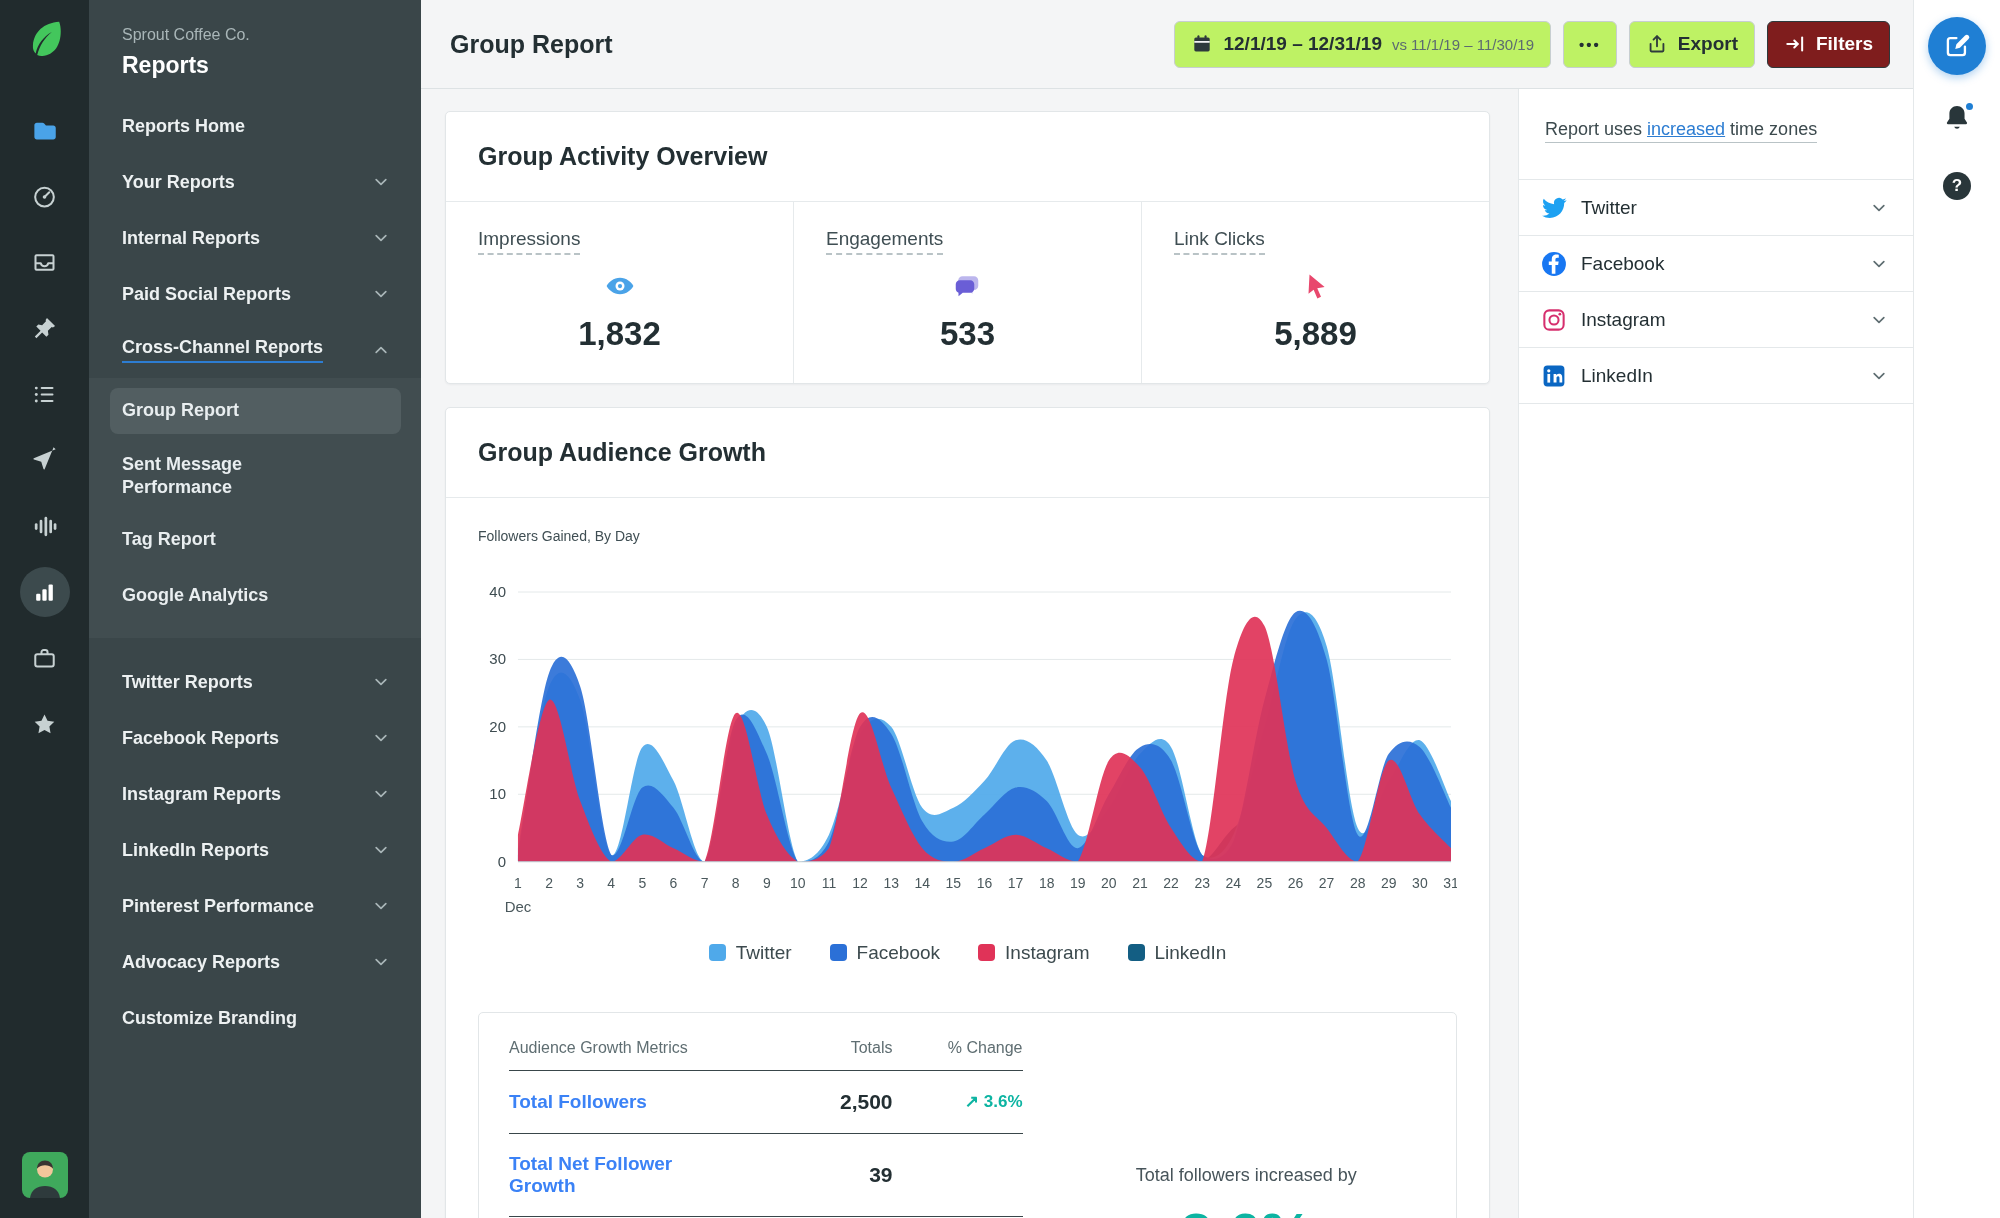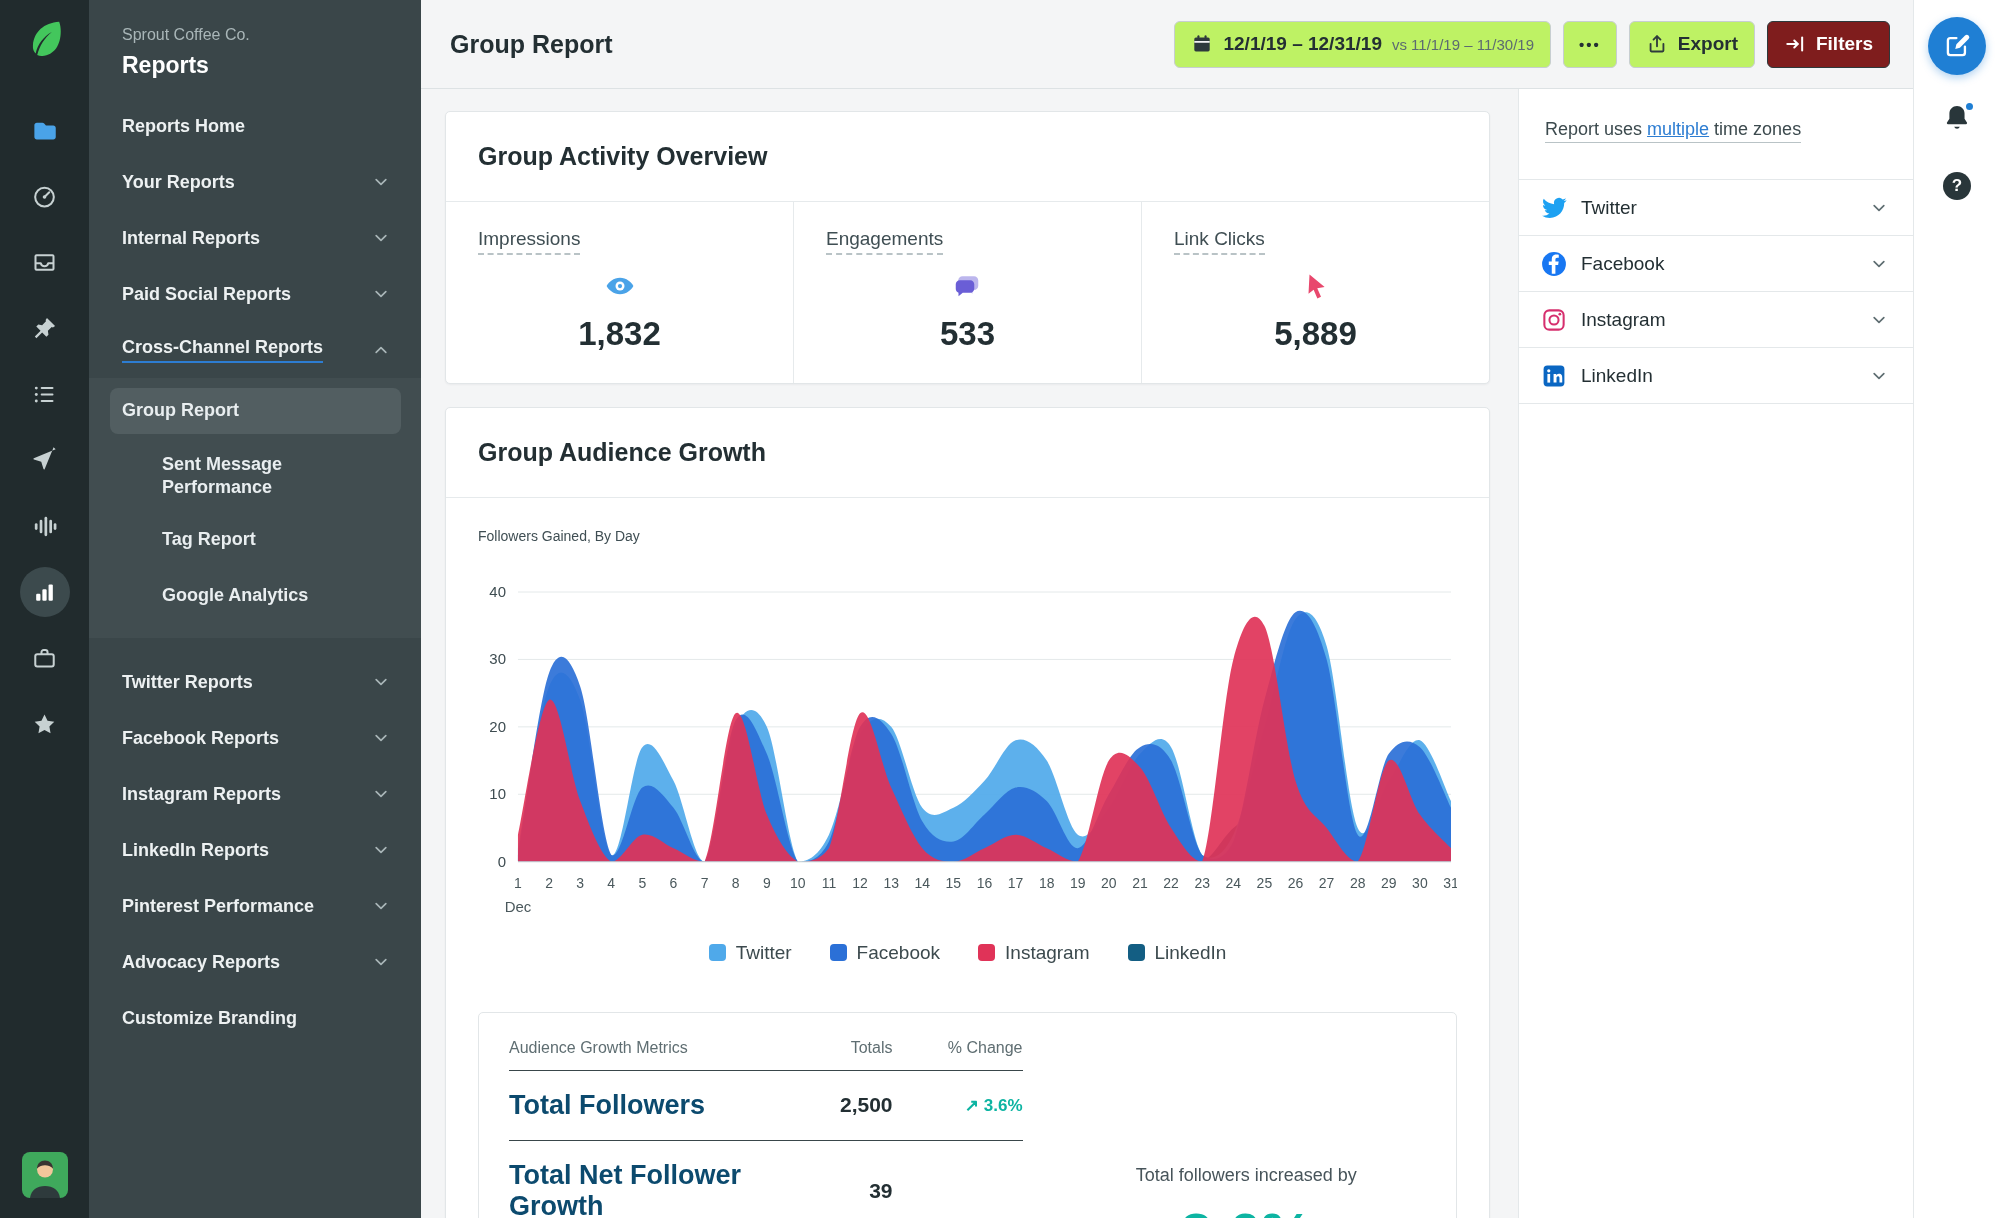--- a/index.html
+++ b/index.html
@@ -32,21 +32,21 @@
   .side-head{padding:26px 30px 0 33px;}
   .company{font-size:16px;color:#A9B6B8;}
   .side-title{font-size:23px;font-weight:700;color:#FFFFFF;margin-top:8px;}
   .side-nav{margin-top:19px;}
   .side-item{display:flex;align-items:center;justify-content:space-between;height:56px;padding:0 30px 0 33px;font-size:18px;font-weight:600;color:#EDF1F2;}
   .side-item .chev{color:#A9B6B8;width:20px;height:20px;flex:0 0 20px;}
   .chev svg{width:20px;height:20px;display:block;}
   .chev.up svg{transform:rotate(180deg);}
   .side-item.active .lbl{border-bottom:2px solid var(--link-blue);padding-bottom:3px;}
   .subpanel{background:#414D50;padding:10px 0 14px;}
-  .sub-item{display:flex;align-items:center;min-height:56px;padding:0 36px 0 33px;font-size:18px;font-weight:600;color:#E9EEF0;margin-left:40px;}
+  .sub-item{display:flex;align-items:center;min-height:56px;padding:0 36px 0 33px;font-size:18px;font-weight:600;color:#E9EEF0;}
   .sub-item .lbl{max-width:215px;line-height:1.3;}
   .sub-item.selected{background:#525E61;border-radius:8px;margin:0 20px 6px 21px;min-height:46px;padding:0 12px;}
   .sub-item.tall{min-height:72px;}
   .lower{margin-top:16px;}
 
   
   .center{flex:0 0 1492px;width:1492px;display:flex;flex-direction:column;}
   #topbar{height:89px;flex:0 0 89px;display:flex;align-items:center;justify-content:space-between;padding:0 23px 0 29px;background:#F4F5F6;border-bottom:1px solid #DDE2E4;}
   #topbar h1{font-size:25px;font-weight:700;color:#232F33;}
   .topbar-actions{display:flex;align-items:center;gap:12px;}
@@ -84,21 +84,21 @@
   .legend-item{display:flex;align-items:center;gap:10px;font-size:19px;color:#3C4A4E;}
   .swatch{width:17px;height:17px;border-radius:4px;background:#999;}
 
   .metrics-panel{margin:48px 32px 40px;border:1px solid #E2E6E8;border-radius:5px;padding:26px 30px;display:flex;gap:44px;}
   .mtable{flex:0 0 56%;}
   .mt-head{display:flex;font-size:16px;color:#5F6E72;padding-bottom:13px;border-bottom:1px solid #39464A;}
   .h-metric{flex:1;}
   .h-totals{width:150px;text-align:right;}
   .h-change{width:130px;text-align:right;}
   .mt-row{display:flex;align-items:center;padding:19px 0;border-bottom:1px solid #39464A;}
-  .mt-name{flex:1;font-size:27px;font-weight:700;color:#0c4a6e;}
+  .mt-name{flex:1;font-size:19px;font-weight:700;color:#3b82f6;}
   .mt-total{width:150px;text-align:right;font-size:21px;font-weight:700;color:#232F33;}
   .mt-change{width:130px;text-align:right;font-size:17px;font-weight:700;color:var(--positive);}
   .summary{flex:1;text-align:center;padding-top:126px;}
   .summary-text{font-size:18px;color:#47545A;}
   .summary-big{font-size:58px;font-weight:700;color:var(--positive);margin-top:14px;}
 
   
   #rightbar{flex:0 0 395px;width:395px;background:#FFFFFF;border-left:1px solid #E4E8EA;overflow:hidden;}
   .tz-note{padding:30px 26px 0;font-size:18px;color:#3C4A4E;}
   .tz-inner{border-bottom:1px solid #B9C3C6;padding-bottom:3px;}
@@ -526,21 +526,21 @@
               <div class="summary-text" data-interactable="false">Total followers increased by</div>
               <div class="summary-big" data-interactable="false">3.6%</div>
             </div>
           </div>
         </section>
 
       </main>
 
       <aside id="rightbar" data-interactable="false">
         <div class="tz-note" data-interactable="false">
-          <span class="tz-inner" data-interactable="false"><span data-interactable="false">Report uses </span><span class="tz-link" data-interactable="true">multiple</span><span data-interactable="false"> time zones</span></span>
+          <span class="tz-inner" data-interactable="false"><span data-interactable="false">Report uses </span><span class="tz-link" data-interactable="true">increased</span><span data-interactable="false"> time zones</span></span>
         </div>
         <div class="network-list" data-interactable="false">
           <div class="network-row" data-interactable="true">
             <span class="net-icon" data-interactable="false" style="color: rgb(29, 161, 242);">
               <svg viewBox="0 0 24 24">
                   <path fill="currentColor" d="M23.6 4.9c-.84.37-1.73.62-2.67.73a4.67 4.67 0 002.05-2.58c-.9.54-1.9.92-2.96 1.13a4.66 4.66 0 00-7.94 4.25A13.23 13.23 0 012.5 3.56a4.64 4.64 0 001.44 6.22 4.65 4.65 0 01-2.11-.58v.06a4.66 4.66 0 003.74 4.57 4.7 4.7 0 01-2.1.08 4.66 4.66 0 004.35 3.23A9.35 9.35 0 011 19.1a13.18 13.18 0 007.14 2.09c8.57 0 13.26-7.1 13.26-13.25l-.02-.6a9.47 9.47 0 002.32-2.42z"></path>
                 </svg>
             </span>
             <span class="net-label" data-interactable="false">Twitter</span>
             <span class="chev" data-interactable="false">

